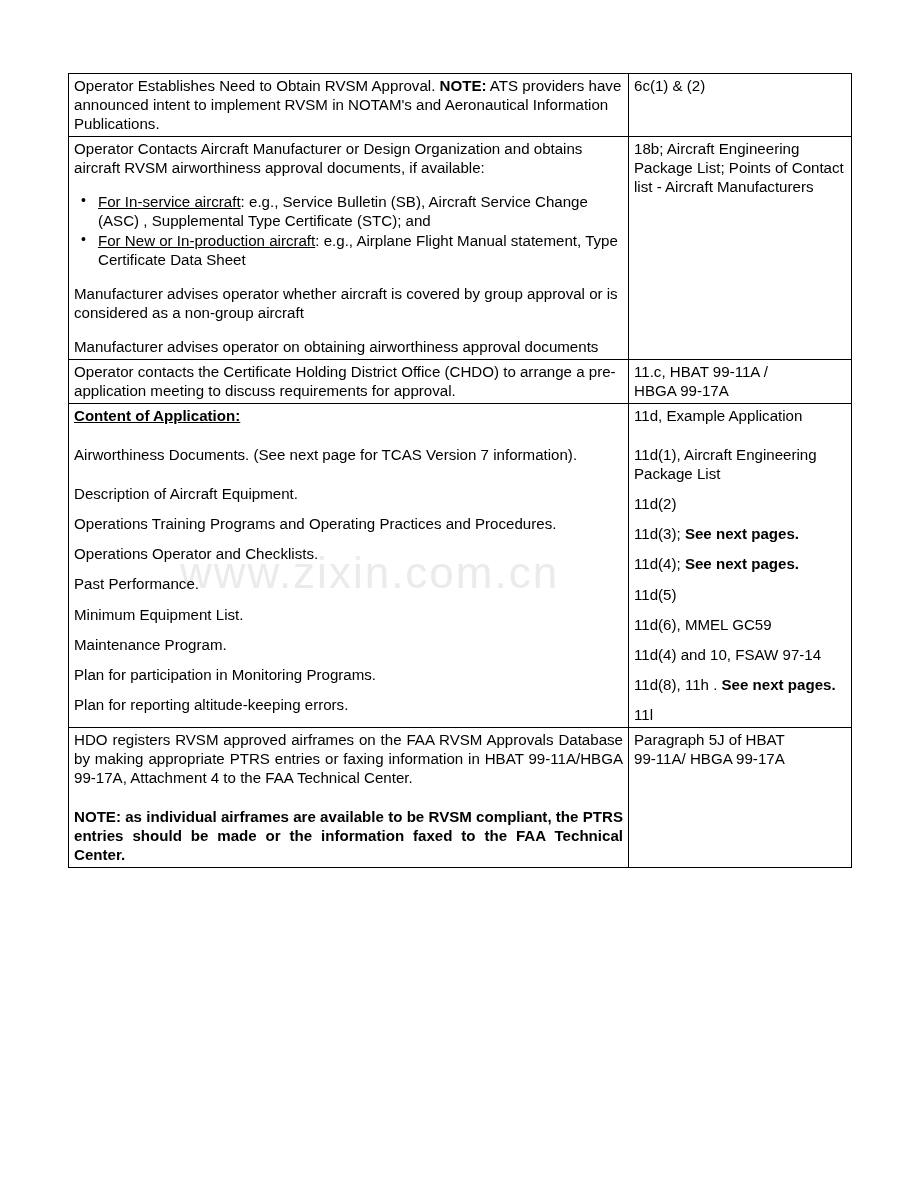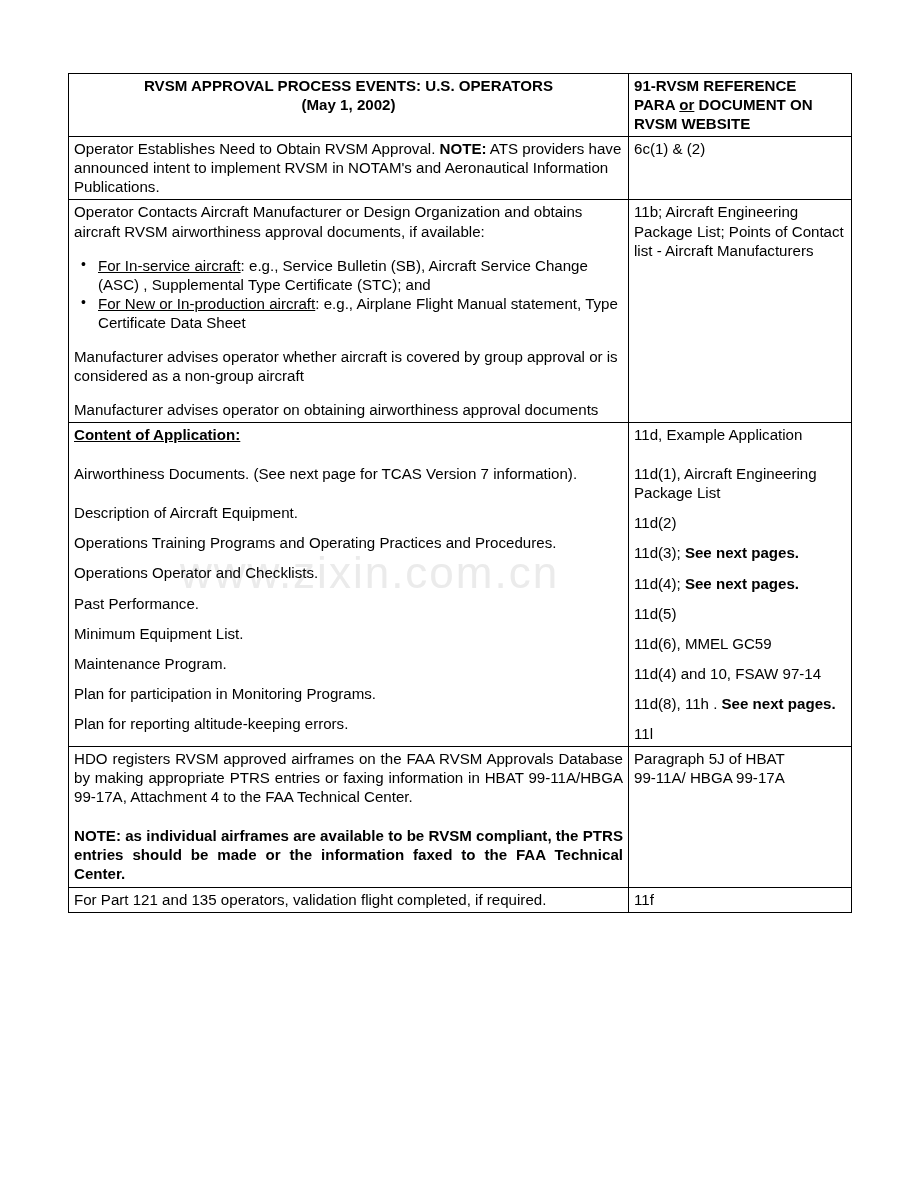--- a/index.html
+++ b/index.html
@@ -112,33 +112,20 @@
 <div id="watermark">www.zixin.com.cn</div>
 
 <div id="sheet">
   <table class="doc">
     <colgroup>
       <col class="c-left">
       <col class="c-right">
     </colgroup>
     <tbody>
 
-      <tr>
-        <td class="hdr-left">
-          <p class="ln">RVSM APPROVAL PROCESS EVENTS:   U.S. OPERATORS</p>
-          <p class="ln">(May 1, 2002)</p>
-        </td>
-        <td class="hdr-right">
-          <p class="ln">91-RVSM REFERENCE</p>
-          <p class="ln">
-            <span>PARA </span><span class="u">or</span><span> DOCUMENT ON</span>
-          </p>
-          <p class="ln">RVSM WEBSITE</p>
-        </td>
-      </tr>
 
       <tr>
         <td style="height:52px;">
           <p class="ln">
             <span>Operator Establishes Need to Obtain RVSM Approval.   </span><span class="b">NOTE:</span><span> ATS providers have announced intent to implement RVSM in NOTAM's and Aeronautical Information Publications.</span>
           </p>
         </td>
         <td>
           <p class="ln">6c(1) &amp; (2)</p>
         </td>
@@ -153,24 +140,33 @@
             </li>
             <li>
               <span class="u">For New or In-production aircraft</span><span>:  e.g., Airplane Flight Manual statement, Type Certificate Data Sheet</span>
             </li>
           </ul>
           <span class="spacer-blank"></span>
           <p class="gap">Manufacturer advises operator whether aircraft is covered by group approval or is considered as a non-group aircraft</p>
           <p class="ln">Manufacturer advises operator on obtaining airworthiness approval documents</p>
         </td>
         <td>
-          <p class="ln">11b;  Aircraft Engineering Package List;    Points of Contact list - Aircraft Manufacturers</p>
-        </td>
-      </tr>
-
+          <p class="ln">18b;  Aircraft Engineering Package List;    Points of Contact list - Aircraft Manufacturers</p>
+        </td>
+      </tr>
+
+      <tr>
+        <td>
+          <p class="ln">Operator contacts the Certificate Holding District Office (CHDO) to arrange a pre-application meeting to discuss requirements for approval.</p>
+        </td>
+        <td>
+          <p class="ln">11.c,    HBAT 99-11A /</p>
+          <p class="ln">HBGA 99-17A</p>
+        </td>
+      </tr>
 
 
       <tr>
         <td>
           <p class="gap-lg b u">Content of Application:</p>
           <p class="gap-lg">Airworthiness Documents.  (See next page for TCAS Version 7 information).</p>
           <p class="gap-sm">Description of Aircraft Equipment.</p>
           <p class="gap-sm">Operations Training Programs and Operating Practices and Procedures.</p>
           <p class="gap-sm">Operations Operator and Checklists.</p>
           <p class="gap-sm">Past Performance.</p>
@@ -204,25 +200,17 @@
         <td class="justify">
           <p class="ln gap-lg">HDO registers RVSM approved airframes on the FAA RVSM Approvals Database by making appropriate PTRS entries or faxing information in HBAT 99-11A/HBGA 99-17A, Attachment 4 to the FAA Technical Center.</p>
           <p class="ln b">NOTE:   as individual airframes are available to be RVSM compliant, the PTRS entries should be made or the information faxed to the FAA Technical Center.</p>
         </td>
         <td>
           <p class="ln">Paragraph 5J of  HBAT</p>
           <p class="ln">99-11A/ HBGA 99-17A</p>
         </td>
       </tr>
 
-      <tr>
-        <td>
-          <p class="ln">For Part 121 and 135 operators, validation flight completed, if required.</p>
-        </td>
-        <td>
-          <p class="ln">11f</p>
-        </td>
-      </tr>
 
 
     </tbody>
   </table>
 </div>
 
 </body></html>

